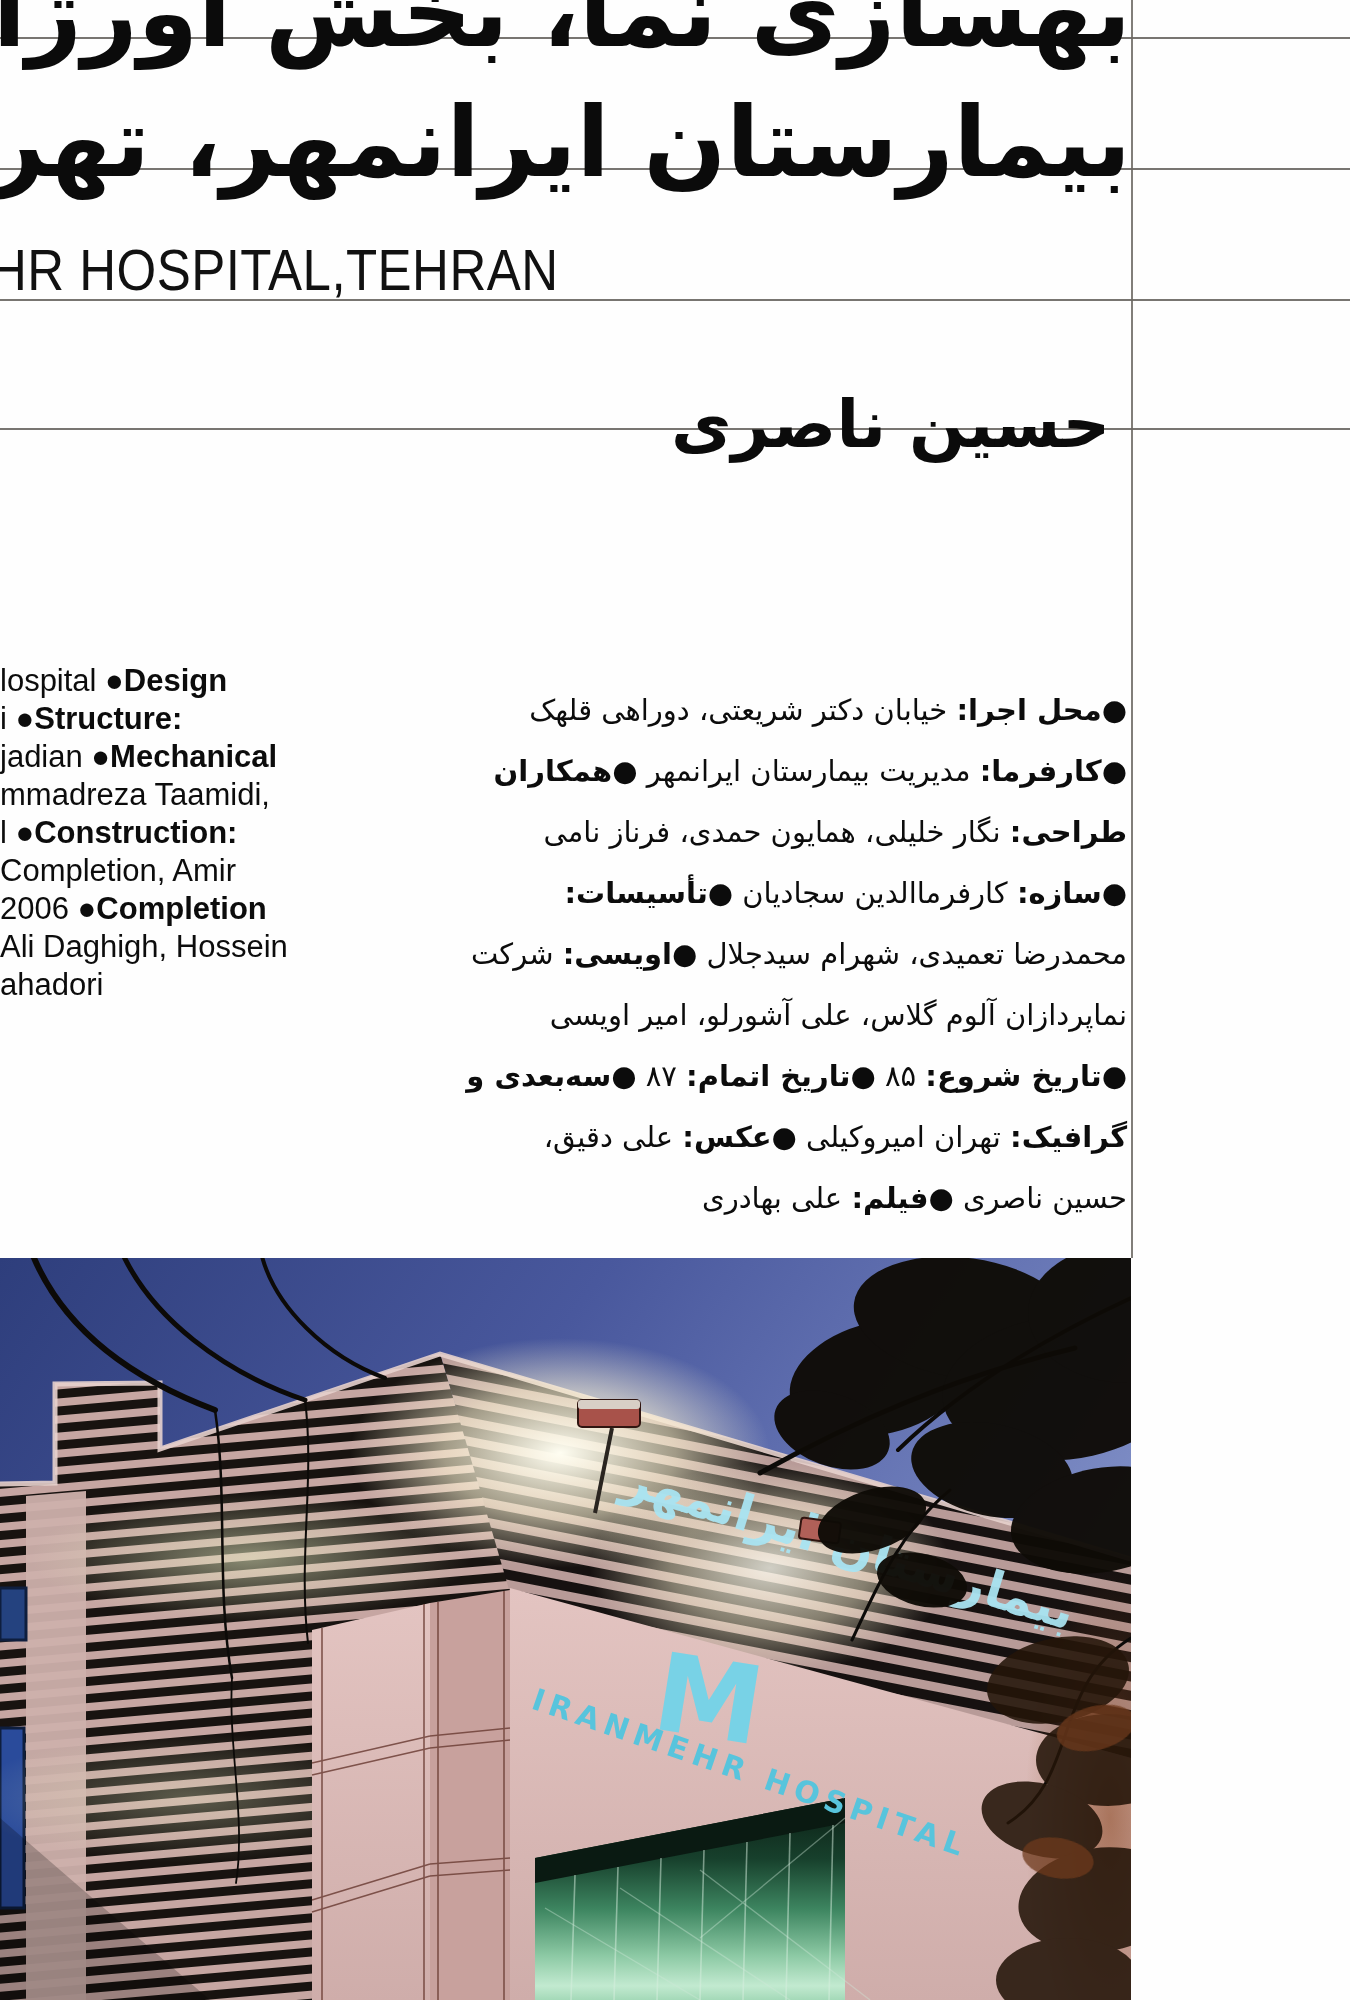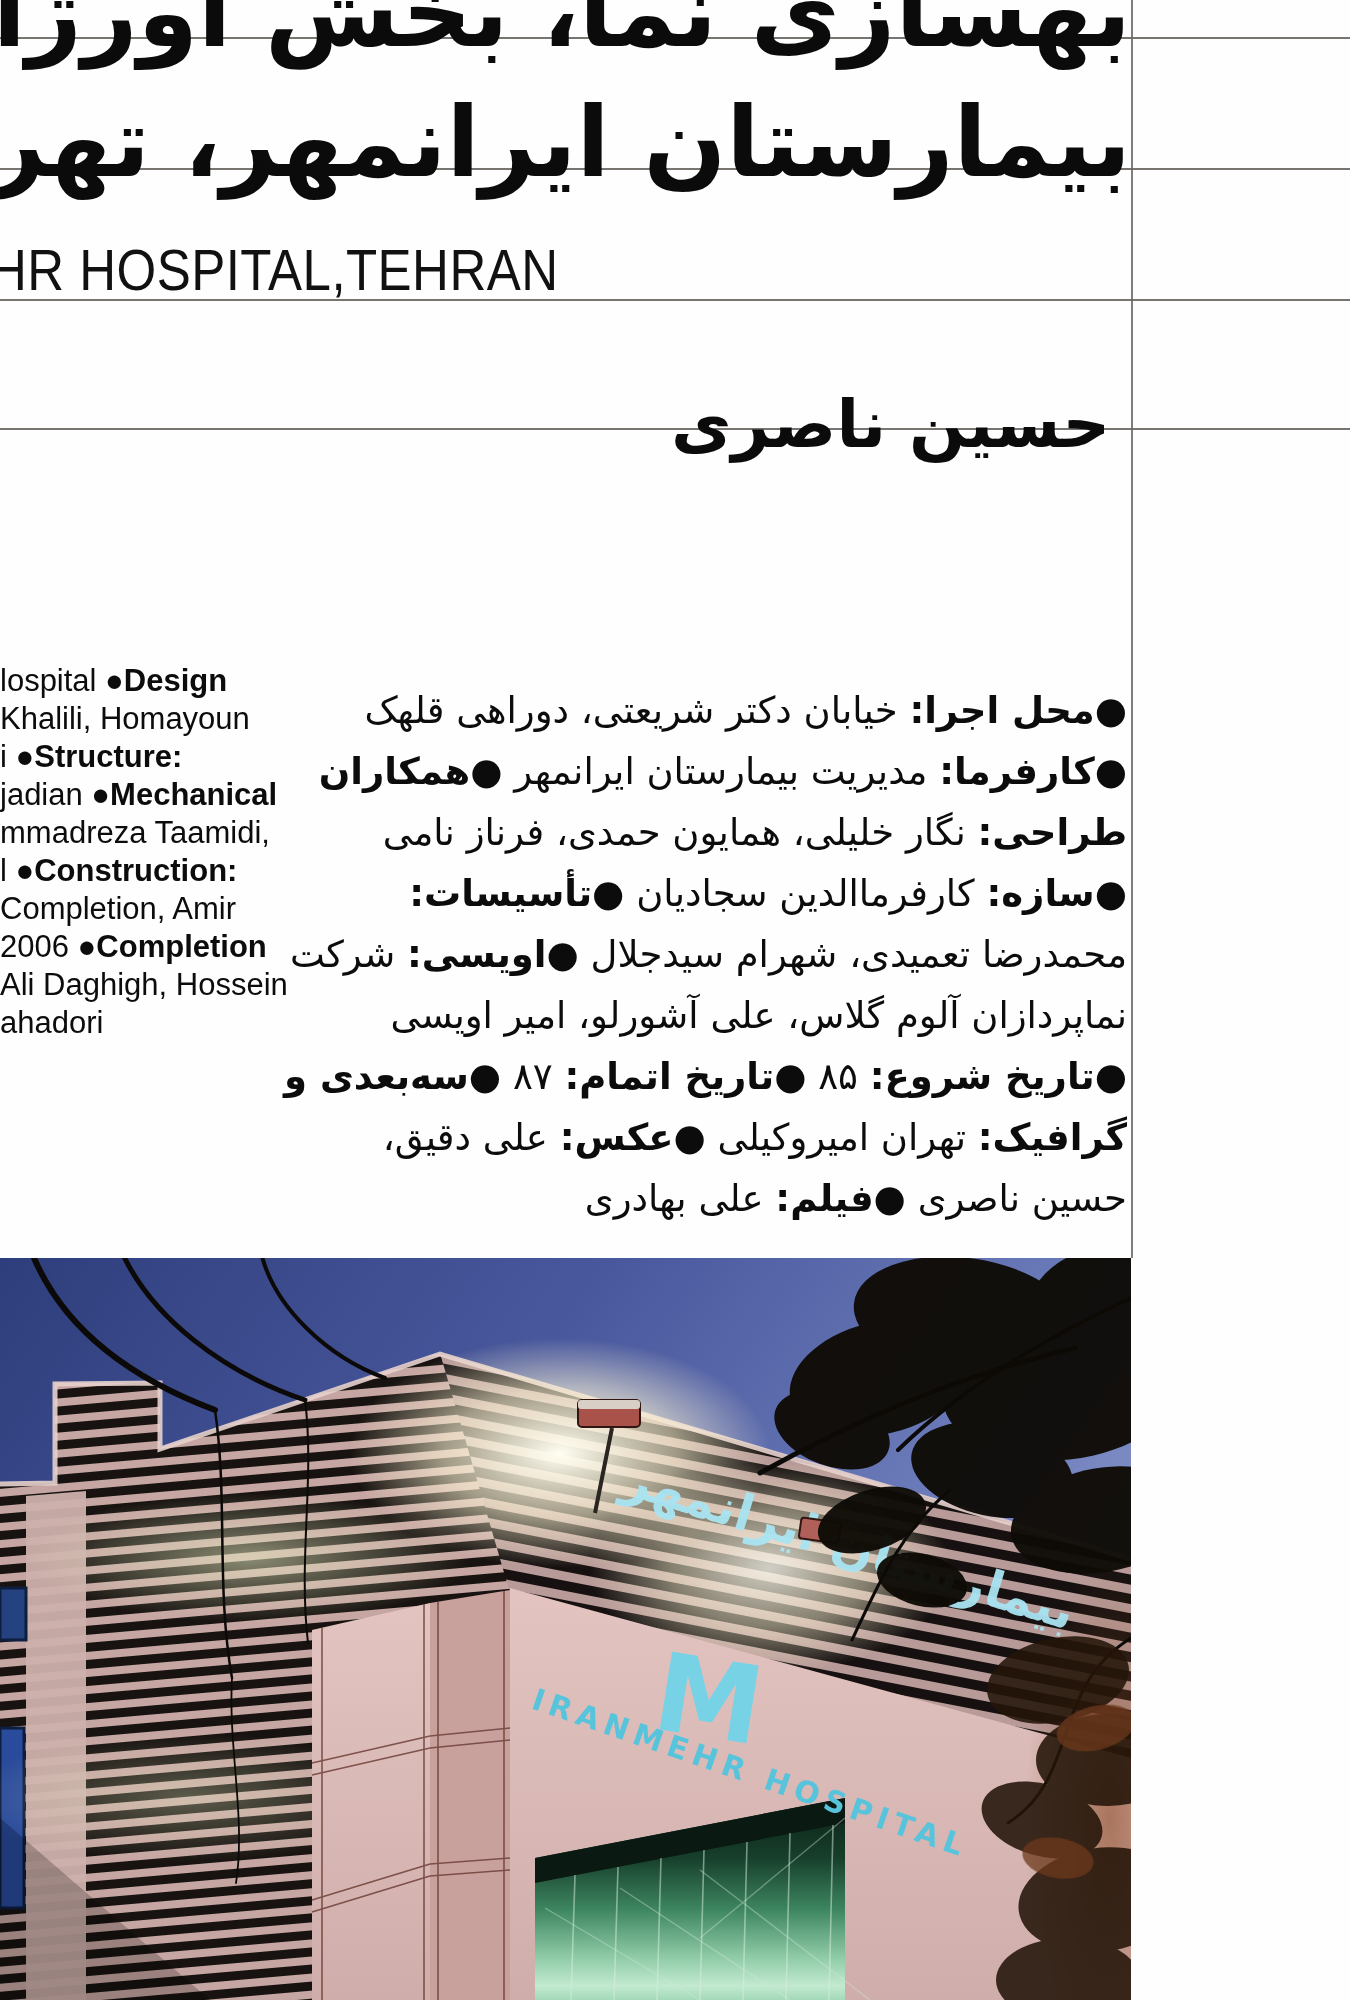--- a/index.html
+++ b/index.html
@@ -14,21 +14,21 @@
   #headline2{top:94px;}
   #title-en{position:absolute;left:-10px;top:241px;white-space:nowrap;
         font-family:"Liberation Sans","DejaVu Sans",sans-serif;font-size:58px;line-height:1;
         letter-spacing:.5px;transform:scaleX(.88);transform-origin:left center;color:#111;}
   #author{position:absolute;right:240px;top:392px;white-space:nowrap;font-weight:700;
         font-size:66px;line-height:1;color:#0b0b0b;}
   #credits-en{position:absolute;left:0;top:662px;width:300px;
         font-family:"Liberation Sans","DejaVu Sans",sans-serif;font-size:31px;line-height:38px;}
   #credits-en .credit-line{white-space:pre;overflow:visible;}
   #credits-fa{position:absolute;right:223px;top:680px;width:780px;text-align:right;
-        font-size:37px;line-height:61px;}
+        font-size:29px;line-height:61px;}
   #credits-fa .credit-line{white-space:pre;direction:rtl;}
   .seg{font-weight:400;}
   .seg.bold{font-weight:700;}
   #photo{position:absolute;left:0;top:1258px;width:1131px;height:742px;overflow:hidden;
         background:#44549a;}
   svg text{user-select:none;}
 </style>
 </head>
 <body>
 
@@ -40,21 +40,20 @@
   <div class="rule-h" style="top:428px"></div>
   <div class="rule-v" style="left:1131px;height:1258px"></div>
 
   <div id="headline1" class="fa">بهسازی نما، بخش اورژانس و س</div>
   <div id="headline2" class="fa">بیمارستان ایرانمهر، تهران</div>
   <div id="title-en">HR HOSPITAL,TEHRAN</div>
   <div id="author" class="fa">حسین ناصری</div>
 
   <div id="credits-en">
       <div class="credit-line"><span class="seg">lospital </span><span class="seg bold">●Design</span></div>
-      <div class="credit-line"><span class="seg">Khalili, Homayoun</span></div>
       <div class="credit-line"><span class="seg">i </span><span class="seg bold">●Structure:</span></div>
       <div class="credit-line"><span class="seg">jadian </span><span class="seg bold">●Mechanical</span></div>
       <div class="credit-line"><span class="seg">mmadreza Taamidi,</span></div>
       <div class="credit-line"><span class="seg">l </span><span class="seg bold">●Construction:</span></div>
       <div class="credit-line"><span class="seg">Completion, Amir</span></div>
       <div class="credit-line"><span class="seg">2006 </span><span class="seg bold">●Completion</span></div>
       <div class="credit-line"><span class="seg">Ali Daghigh, Hossein</span></div>
       <div class="credit-line"><span class="seg">ahadori</span></div>
     </div>
   <div id="credits-fa">

